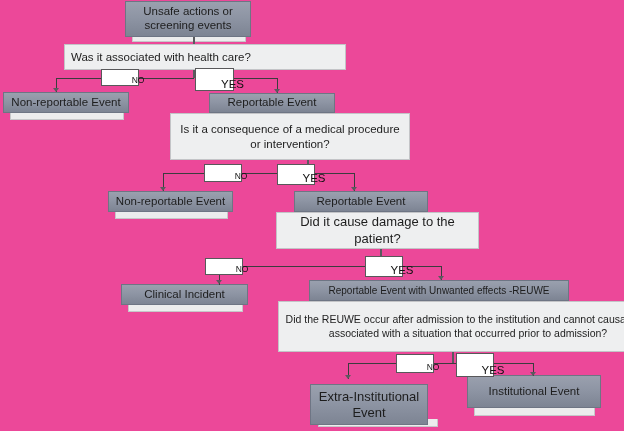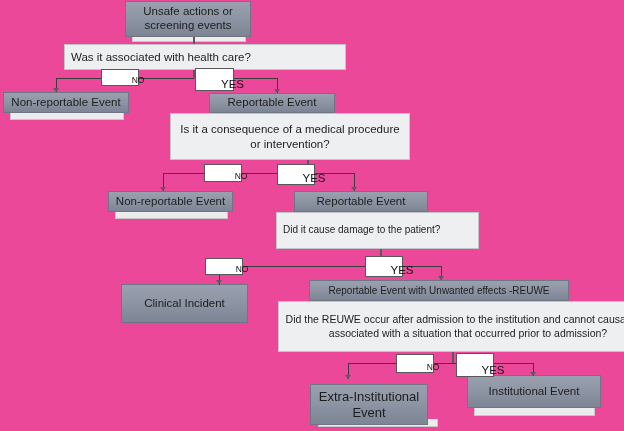--- a/index.html
+++ b/index.html
@@ -136,40 +136,40 @@
 
   <div class="node result" style="left:108px;top:191px;width:125px;height:21px;font-size:11.5px;">
     <span>Non-reportable Event</span>
   </div>
   <div class="plate" style="left:115px;top:212px;width:111px;height:6px;"></div>
 
   <div class="node result" style="left:294px;top:191px;width:134px;height:21px;font-size:11.5px;">
     <span>Reportable Event</span>
   </div>
 
-  <div class="node question" style="left:276px;top:212px;width:203px;height:37px;font-size:10px;">
+  <div class="node question" style="left:276px;top:212px;width:203px;height:37px;font-size:13px;">
     <span>Did it cause damage to the patient?</span>
   </div>
 
   <div class="vline thick" style="left:380px;top:249px;height:17px;"></div>
   <div class="hline" style="left:219px;top:266px;width:146px;"></div>
   <div class="hline" style="left:398px;top:266px;width:44px;"></div>
   <div class="vline" style="left:219px;top:266px;height:19px;"></div>
   <div class="arrowhead" style="left:216px;top:280px;"></div>
   <div class="vline" style="left:441px;top:266px;height:14px;"></div>
   <div class="arrowhead" style="left:438px;top:276px;"></div>
 
   <div class="node chip small" style="left:205px;top:258px;width:33px;height:17px;">
     <span>NO</span>
   </div>
   <div class="node chip big" style="left:365px;top:256px;width:34px;height:21px;">
     <span>YES</span>
   </div>
 
-  <div class="node result" style="left:121px;top:284px;width:127px;height:39px;font-size:11.5px;">
+  <div class="node result" style="left:121px;top:284px;width:127px;height:21px;font-size:11.5px;">
     <span>Clinical Incident</span>
   </div>
   <div class="plate" style="left:128px;top:305px;width:113px;height:6px;"></div>
 
   <div class="node result" style="left:309px;top:280px;width:260px;height:21px;font-size:10px;align-items:center;">
     <span>Reportable Event with Unwanted effects -REUWE</span>
   </div>
 
   <div class="node question" style="left:278px;top:301px;width:380px;height:51px;font-size:10.5px;">
     <span>Did the REUWE occur after admission to the institution and cannot causally be associated with a situation that occurred prior to admission?</span>

